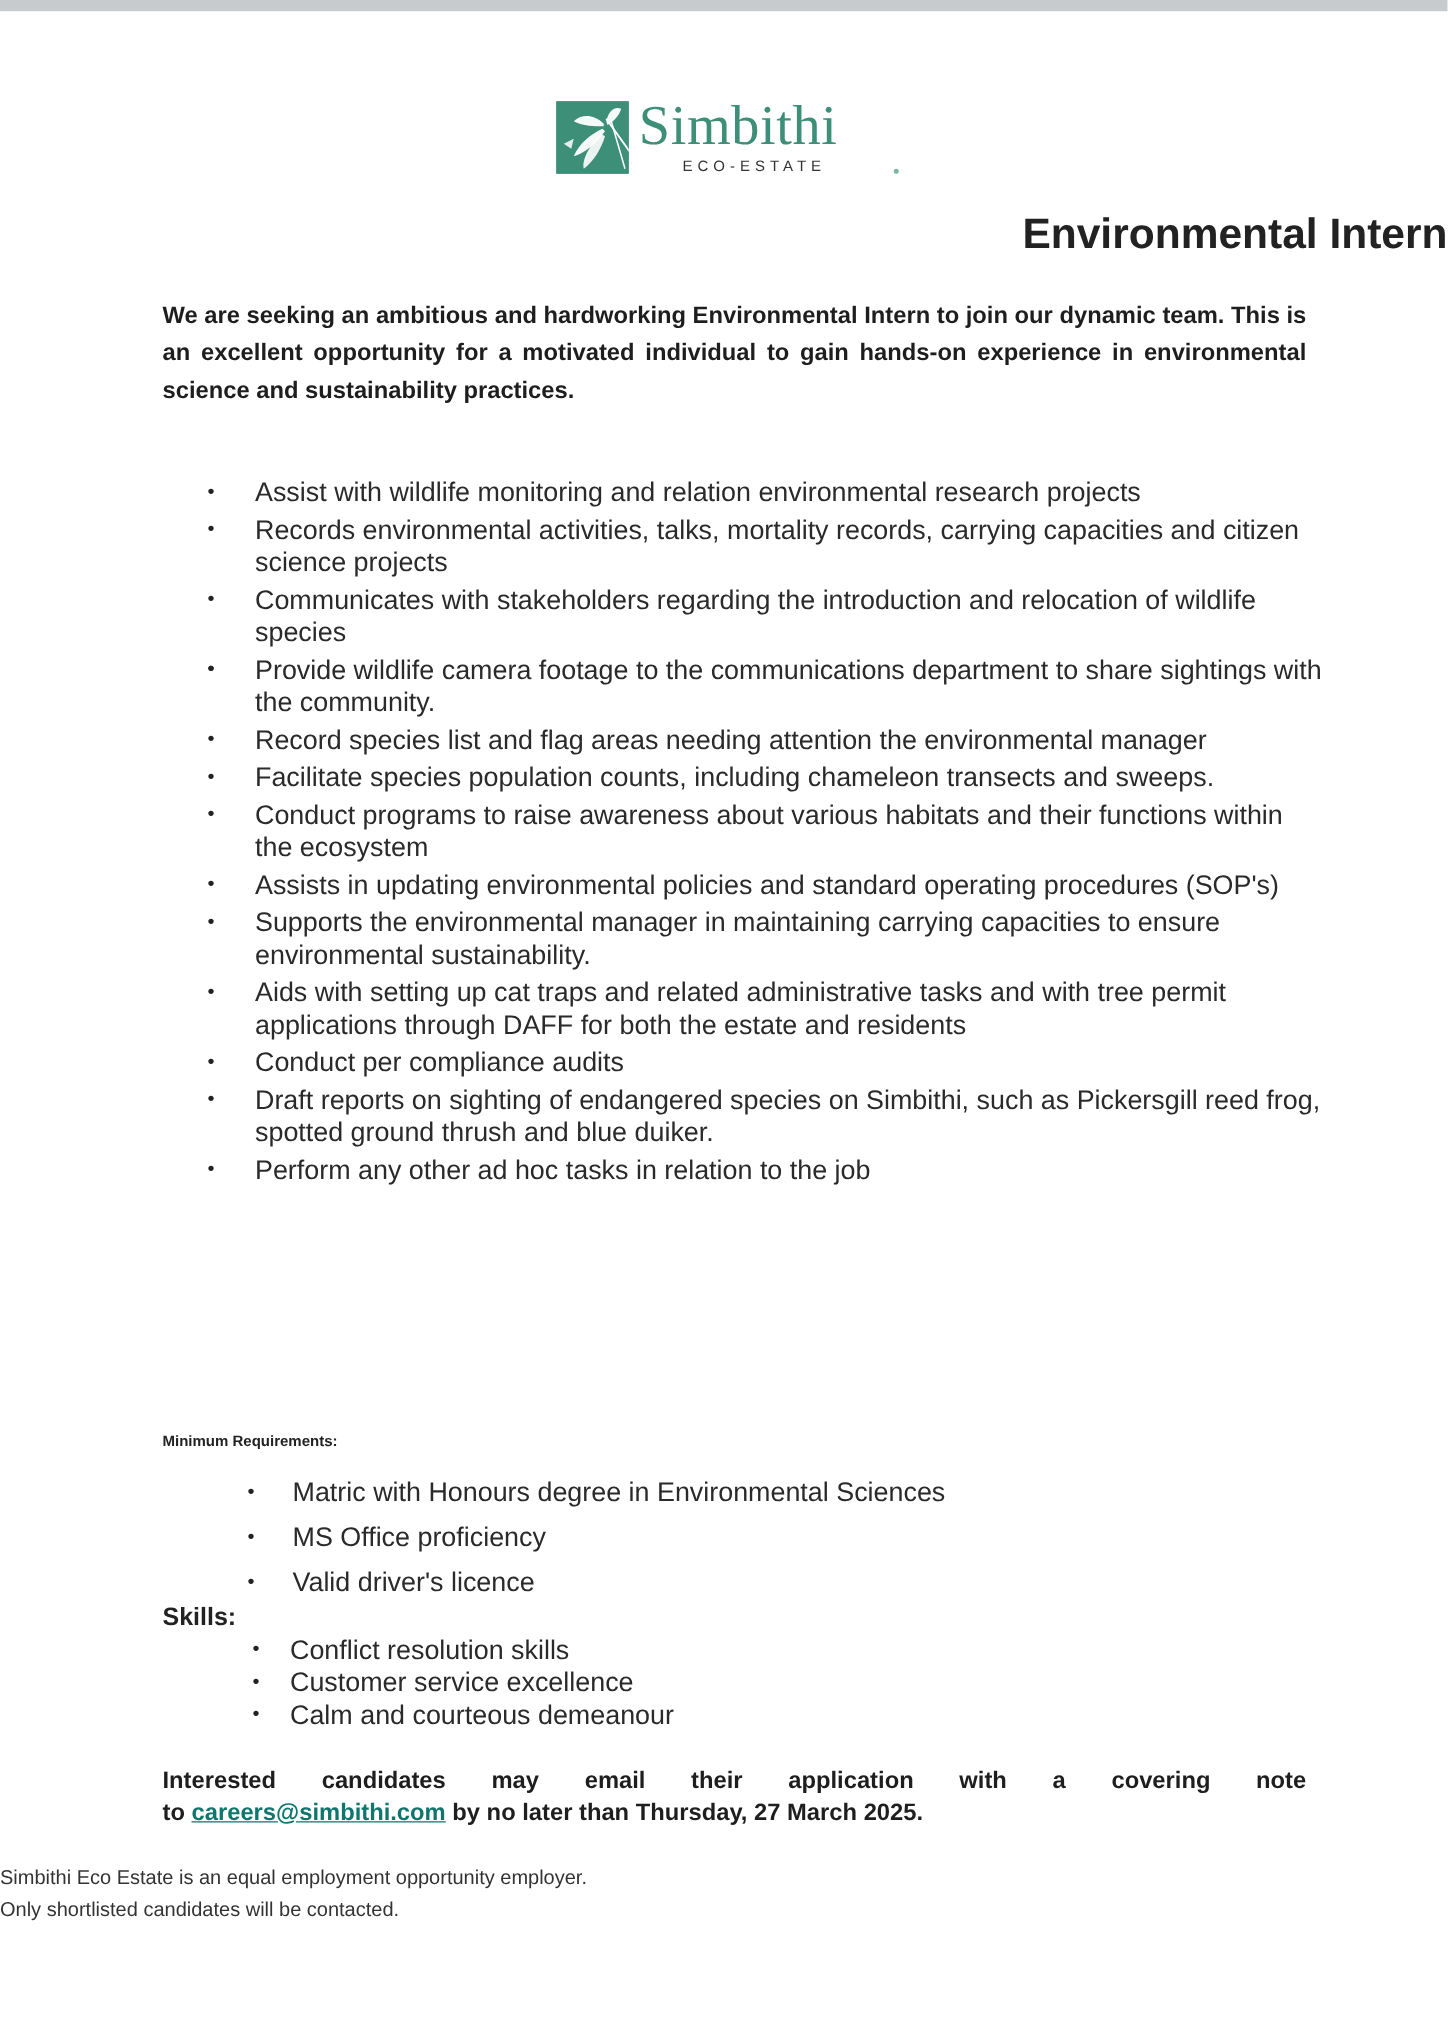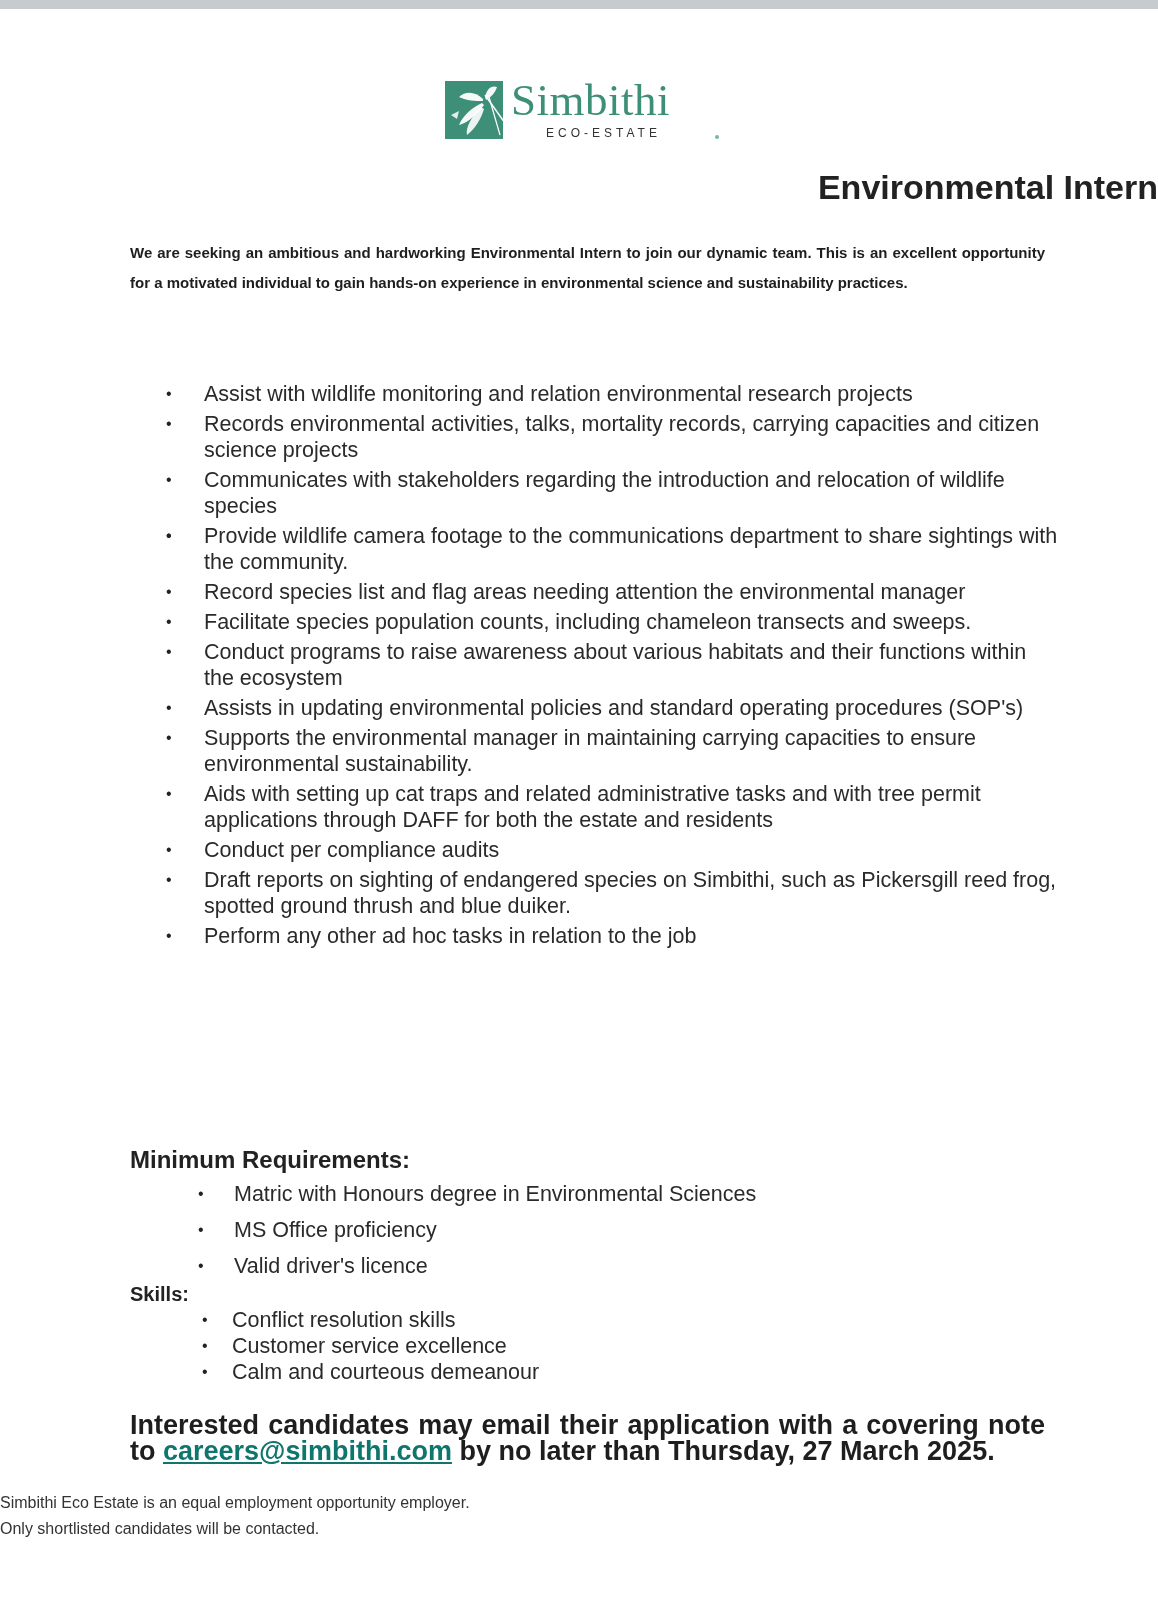--- a/index.html
+++ b/index.html
@@ -39,41 +39,41 @@
     .logo-dot {
       position: absolute; left: 270px; top: 55px; width: 4px; height: 4px;
       border-radius: 50%; background: #7bb6a5;
     }
     .title {
       position: absolute; left: 0; top: 168px; width: 1158px; text-align: right;
       font-size: 34px; font-weight: bold; color: #222;
     }
     .intro {
       position: absolute; left: 130px; top: 238px; width: 915px;
-      font-size: 15px; font-weight: bold; line-height: 30px;
+      font-size: 19px; font-weight: bold; line-height: 30px;
       text-align: justify; color: #1e1e1e;
     }
     ul.duties {
       position: absolute; left: 130px; top: 381px; width: 930px;
       margin: 0; padding: 0; list-style: none;
     }
     ul.duties li {
       position: relative; padding-left: 74px;
       font-size: 21.5px; line-height: 26px; color: #2a2a2a;
       margin-bottom: 4px;
     }
     ul.duties li .bullet,
     ul.req li .bullet,
     ul.skills li .bullet {
       position: absolute; top: 0; font-size: 16px; color: #222;
     }
     ul.duties li .bullet { left: 36px; }
     .req-heading {
       position: absolute; left: 130px; top: 1146px;
-      font-size: 24px; font-weight: bold; color: #222;
+      font-size: 12px; font-weight: bold; color: #222;
     }
     ul.req {
       position: absolute; left: 130px; top: 1181px; width: 800px;
       margin: 0; padding: 0; list-style: none;
     }
     ul.req li {
       position: relative; padding-left: 104px;
       font-size: 21.5px; line-height: 26px; color: #2a2a2a; margin-bottom: 10px;
     }
     ul.req li .bullet { left: 68px; }
@@ -85,21 +85,21 @@
       position: absolute; left: 130px; top: 1307px; width: 800px;
       margin: 0; padding: 0; list-style: none;
     }
     ul.skills li {
       position: relative; padding-left: 102px;
       font-size: 21.5px; line-height: 26px; color: #2a2a2a; margin-bottom: 0px;
     }
     ul.skills li .bullet { left: 72px; }
     .closing {
       position: absolute; left: 130px; top: 1412px; width: 915px;
-      font-size: 27px; font-weight: bold; line-height: 26px; color: #1e1e1e;
+      font-size: 19px; font-weight: bold; line-height: 26px; color: #1e1e1e;
     }
     .closing .line1 { display: block; text-align: justify; text-align-last: justify; }
     .closing a { color: #0f766e; text-decoration: underline; }
     .footer {
       position: absolute; left: 0; top: 1490px; width: 1158px; text-align: left;
       font-size: 16px; line-height: 26px; color: #333;
     }
   </style>
 </head>
 <body>

